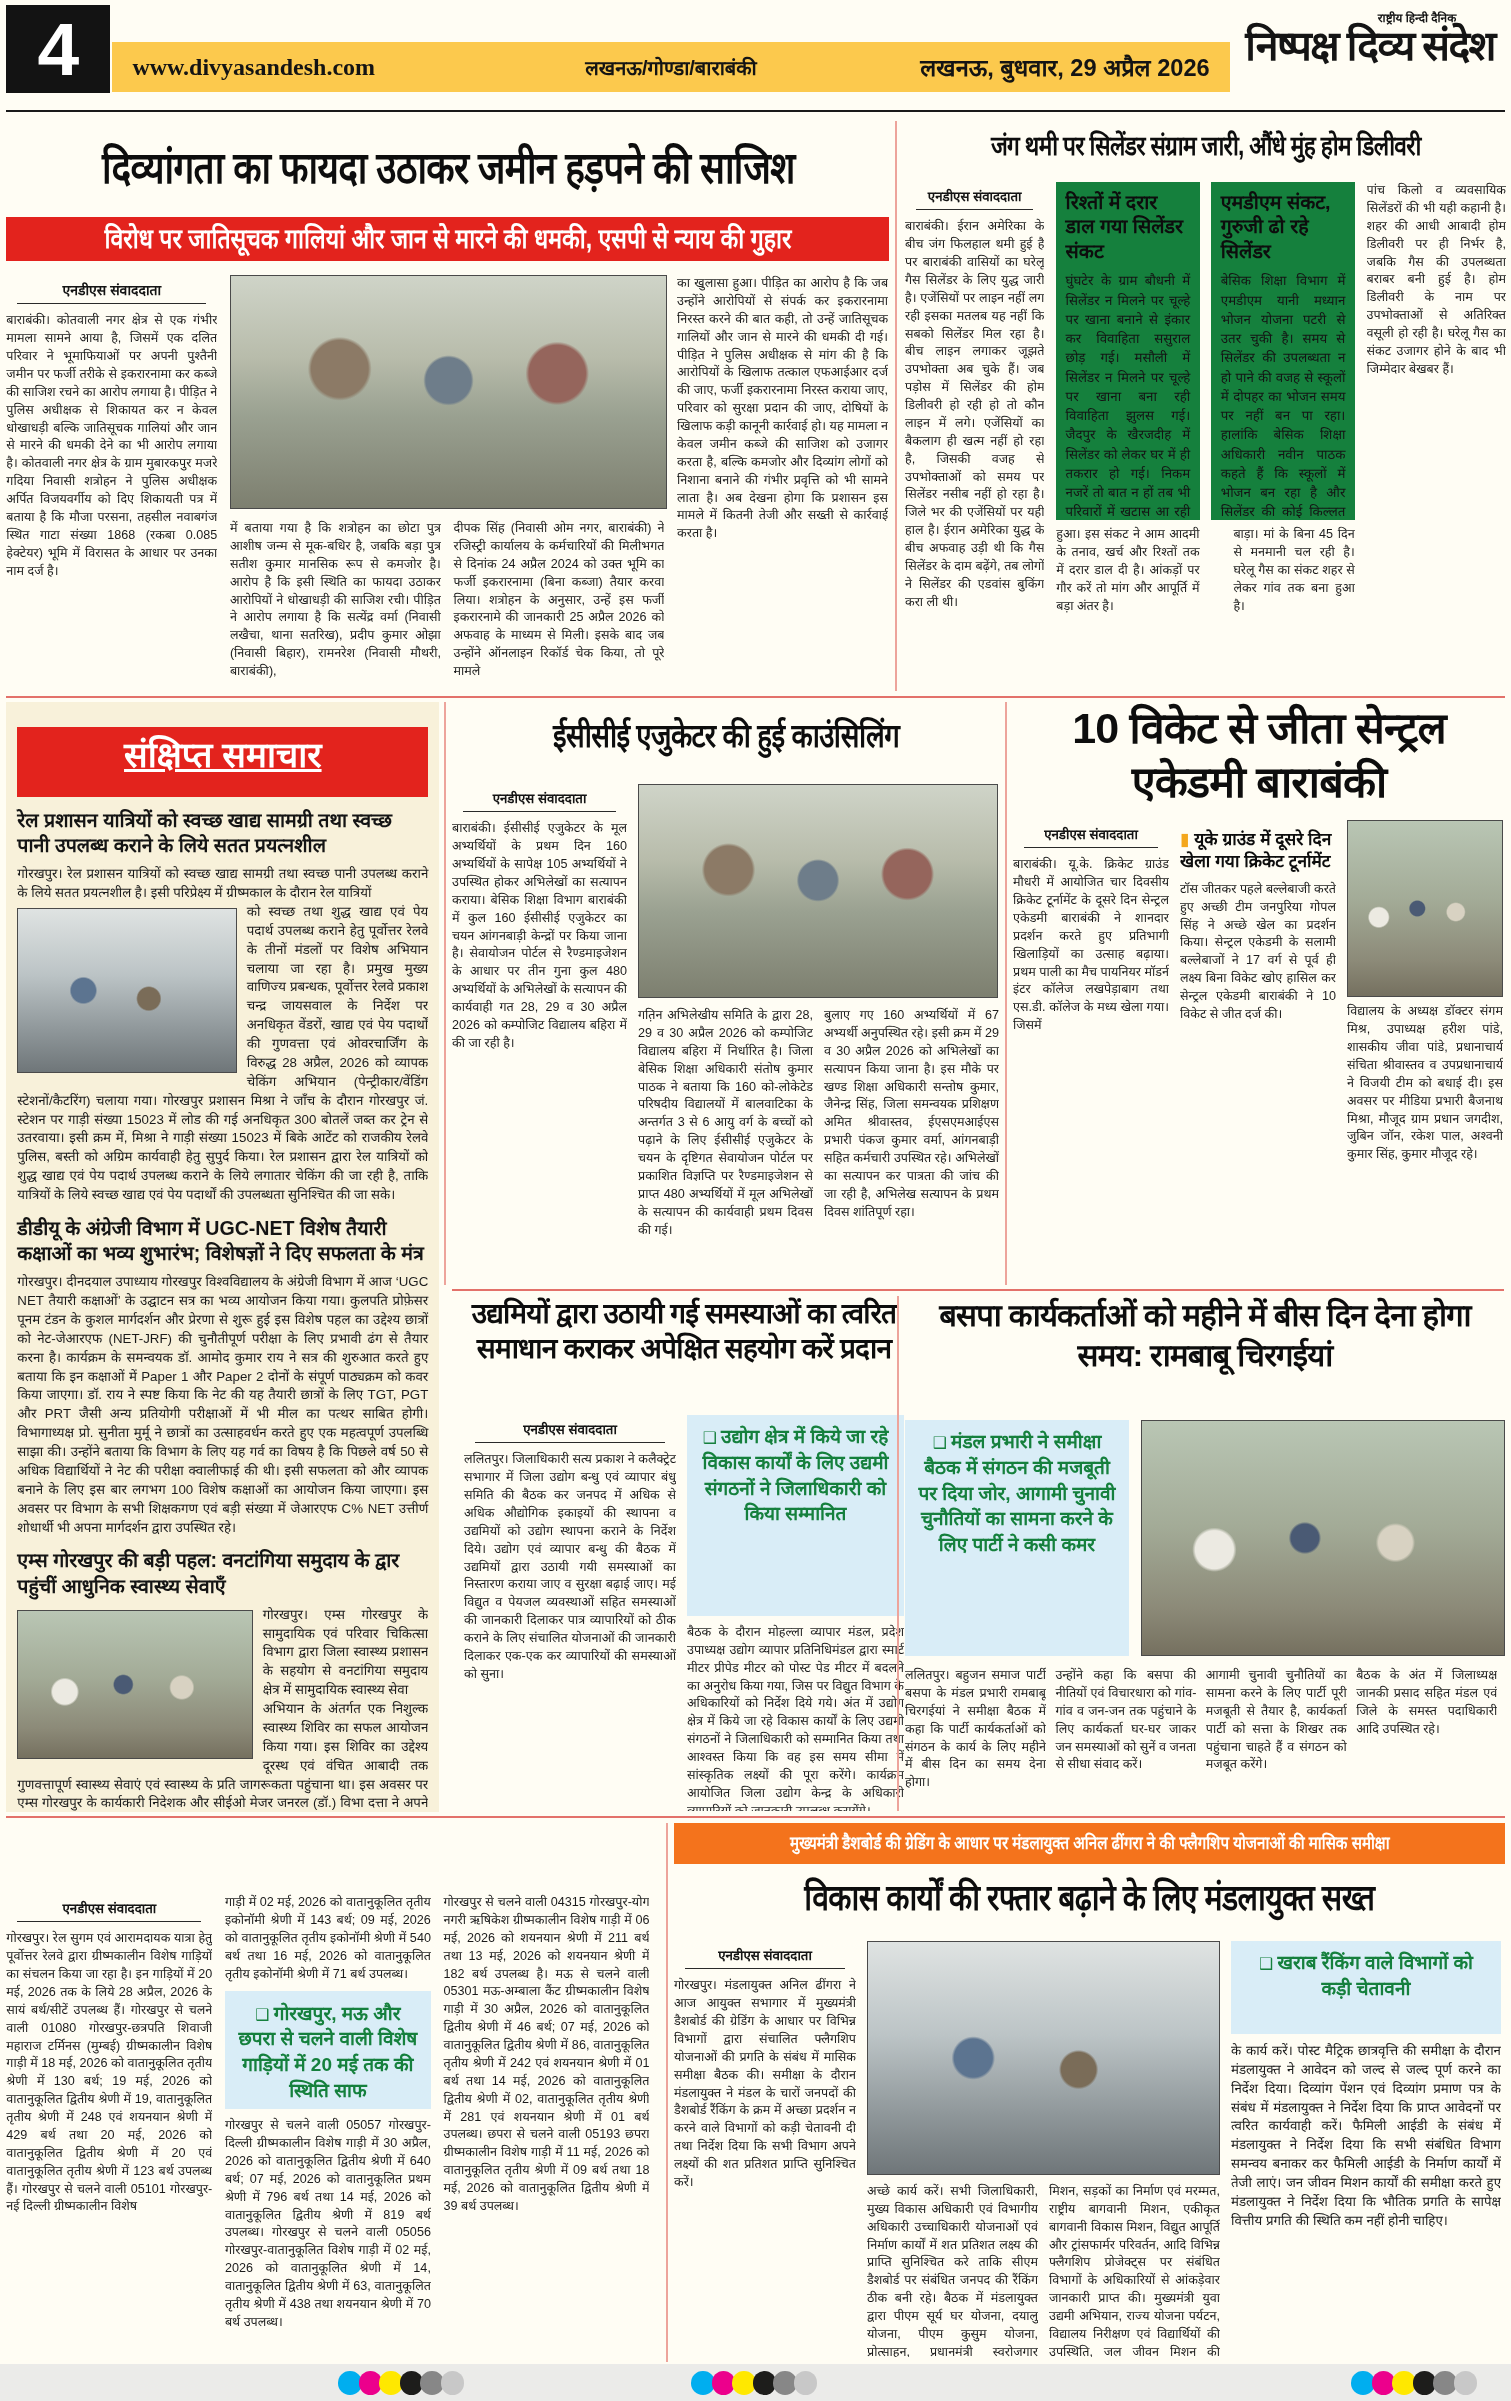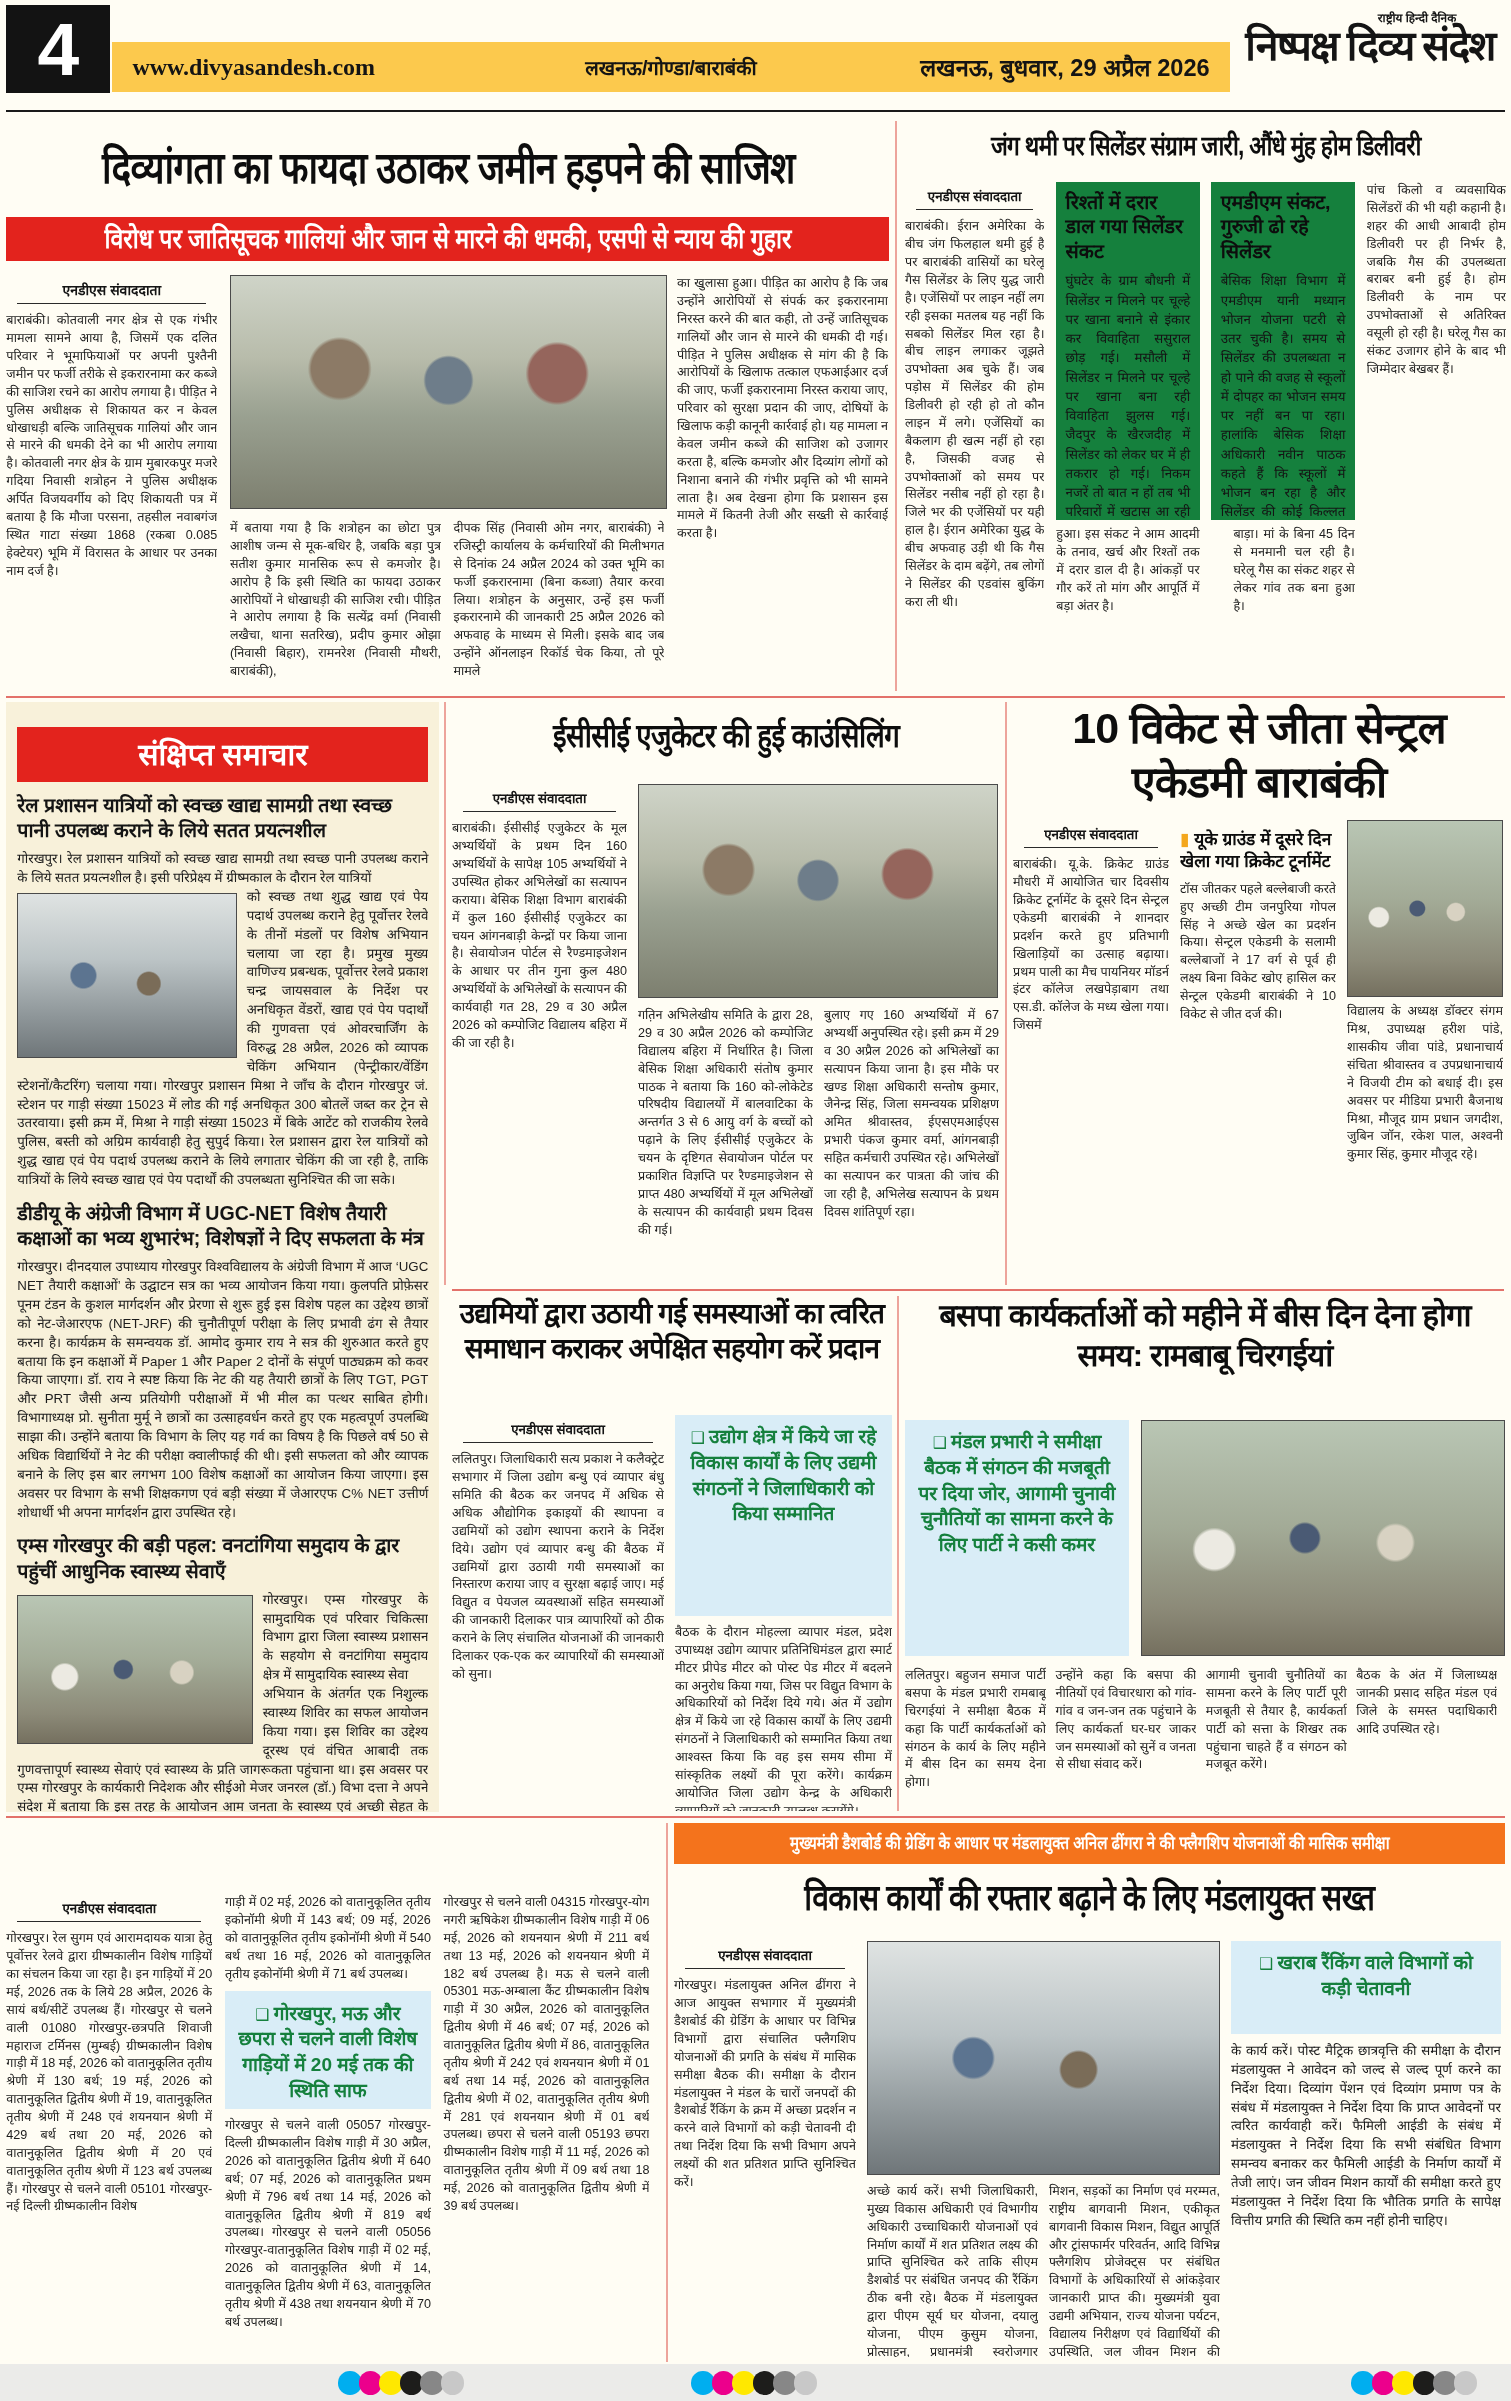--- a/index.html
+++ b/index.html
@@ -112,21 +112,21 @@
         <div class="body-txt" style="margin-top:6.3px;margin-left:22px;">बाड़ा। मां के बिना 45 दिन से मनमानी चल रही है। घरेलू गैस का संकट शहर से लेकर गांव तक बना हुआ है।</div>
       </div>
       <div class="col body-txt" style="width:141px;height:100%;">पांच किलो व व्यवसायिक सिलेंडरों की भी यही कहानी है। शहर की आधी आबादी होम डिलीवरी पर ही निर्भर है, जबकि गैस की उपलब्धता बराबर बनी हुई है। होम डिलीवरी के नाम पर उपभोक्ताओं से अतिरिक्त वसूली हो रही है। घरेलू गैस का संकट उजागर होने के बाद भी जिम्मेदार बेखबर हैं।</div>
     </div>
   </section>
 
   <div class="abs hdiv" style="left:6.3px;top:696px;width:1499px;height:1.6px;"></div>
 
   <section class="abs" style="left:6.3px;top:702px;width:433px;height:1110px;background:#f8f1da;
        padding:11px;box-sizing:border-box;overflow:hidden;">
-    <div class="red-banner" style="height:55px;line-height:55px;font-size:30px;margin-top:14px;">संक्षिप्त समाचार</div>
+    <div class="red-banner" style="height:70px;line-height:55px;font-size:35px;margin-top:14px;text-decoration:underline;">संक्षिप्त समाचार</div>
 
     <div style="font-weight:800;font-size:19.6px;line-height:1.3;margin:11px 0 6.3px;">रेल प्रशासन यात्रियों को स्वच्छ खाद्य सामग्री तथा स्वच्छ पानी उपलब्ध कराने के लिये सतत प्रयत्नशील</div>
     <div class="body-txt" style="font-size:13.3px;">गोरखपुर। रेल प्रशासन यात्रियों को स्वच्छ खाद्य सामग्री तथा स्वच्छ पानी उपलब्ध कराने के लिये सतत प्रयत्नशील है। इसी परिप्रेक्ष्य में ग्रीष्मकाल के दौरान रेल यात्रियों</div>
     <div style="overflow:hidden;">
       <div class="photo photo-meeting" style="float:left;width:220px;height:165px;margin:4.7px 9.4px 3.1px 0;"></div>
       <div class="body-txt" style="font-size:13.3px;">को स्वच्छ तथा शुद्ध खाद्य एवं पेय पदार्थ उपलब्ध कराने हेतु पूर्वोत्तर रेलवे के तीनों मंडलों पर विशेष अभियान चलाया जा रहा है। प्रमुख मुख्य वाणिज्य प्रबन्धक, पूर्वोत्तर रेलवे प्रकाश चन्द्र जायसवाल के निर्देश पर अनधिकृत वेंडरों, खाद्य एवं पेय पदार्थों की गुणवत्ता एवं ओवरचार्जिंग के विरुद्ध 28 अप्रैल, 2026 को व्यापक चेकिंग अभियान (पेन्ट्रीकार/वेंडिंग स्टेशनों/कैटरिंग) चलाया गया। गोरखपुर प्रशासन मिश्रा ने जाँच के दौरान गोरखपुर जं. स्टेशन पर गाड़ी संख्या 15023 में लोड की गई अनधिकृत 300 बोतलें जब्त कर ट्रेन से उतरवाया। इसी क्रम में, मिश्रा ने गाड़ी संख्या 15023 में बिके आटेंट को राजकीय रेलवे पुलिस, बस्ती को अग्रिम कार्यवाही हेतु सुपुर्द किया। रेल प्रशासन द्वारा रेल यात्रियों को शुद्ध खाद्य एवं पेय पदार्थ उपलब्ध कराने के लिये लगातार चेकिंग की जा रही है, ताकि यात्रियों के लिये स्वच्छ खाद्य एवं पेय पदार्थों की उपलब्धता सुनिश्चित की जा सके।</div>
     </div>
 
     <div style="font-weight:800;font-size:19.6px;line-height:1.3;margin:11px 0 6.3px;">डीडीयू के अंग्रेजी विभाग में UGC-NET विशेष तैयारी कक्षाओं का भव्य शुभारंभ; विशेषज्ञों ने दिए सफलता के मंत्र</div>
     <div class="body-txt" style="font-size:13.3px;">गोरखपुर। दीनदयाल उपाध्याय गोरखपुर विश्वविद्यालय के अंग्रेजी विभाग में आज ‘UGC NET तैयारी कक्षाओं’ के उद्घाटन सत्र का भव्य आयोजन किया गया। कुलपति प्रोफ़ेसर पूनम टंडन के कुशल मार्गदर्शन और प्रेरणा से शुरू हुई इस विशेष पहल का उद्देश्य छात्रों को नेट-जेआरएफ (NET-JRF) की चुनौतीपूर्ण परीक्षा के लिए प्रभावी ढंग से तैयार करना है। कार्यक्रम के समन्वयक डॉ. आमोद कुमार राय ने सत्र की शुरुआत करते हुए बताया कि इन कक्षाओं में Paper 1 और Paper 2 दोनों के संपूर्ण पाठ्यक्रम को कवर किया जाएगा। डॉ. राय ने स्पष्ट किया कि नेट की यह तैयारी छात्रों के लिए TGT, PGT और PRT जैसी अन्य प्रतियोगी परीक्षाओं में भी मील का पत्थर साबित होगी। विभागाध्यक्ष प्रो. सुनीता मुर्मू ने छात्रों का उत्साहवर्धन करते हुए एक महत्वपूर्ण उपलब्धि साझा की। उन्होंने बताया कि विभाग के लिए यह गर्व का विषय है कि पिछले वर्ष 50 से अधिक विद्यार्थियों ने नेट की परीक्षा क्वालीफाई की थी। इसी सफलता को और व्यापक बनाने के लिए इस बार लगभग 100 विशेष कक्षाओं का आयोजन किया जाएगा। इस अवसर पर विभाग के सभी शिक्षकगण एवं बड़ी संख्या में जेआरएफ C% NET उत्तीर्ण शोधार्थी भी अपना मार्गदर्शन द्वारा उपस्थित रहे।</div>
@@ -171,21 +171,21 @@
       </div>
       <div class="col" style="width:156px;height:100%;">
         <div class="photo photo-group" style="width:156px;height:177px;margin-bottom:6.3px;"></div>
         <div class="body-txt">विद्यालय के अध्यक्ष डॉक्टर संगम मिश्र, उपाध्यक्ष हरीश पांडे, शासकीय जीवा पांडे, प्रधानाचार्य संचिता श्रीवास्तव व उपप्रधानाचार्य ने विजयी टीम को बधाई दी। इस अवसर पर मीडिया प्रभारी बैजनाथ मिश्रा, मौजूद ग्राम प्रधान जगदीश, जुबिन जॉन, रकेश पाल, अश्वनी कुमार सिंह, कुमार मौजूद रहे।</div>
       </div>
     </div>
   </section>
 
   <div class="abs hdiv" style="left:452px;top:1289px;width:1052px;height:1.6px;"></div>
 
-  <section class="abs" style="left:452px;top:1296px;width:440px;height:515px;">
+  <section class="abs" style="left:464px;top:1296px;width:440px;height:515px;">
     <div class="headline center" style="font-size:28px;line-height:1.25;height:107px;">उद्यमियों द्वारा उठायी गई समस्याओं का त्वरित समाधान कराकर अपेक्षित सहयोग करें प्रदान</div>
     <div class="abs colflex" style="left:0;top:119px;width:100%;height:396px;gap:11px;">
       <div class="col" style="width:212px;height:100%;">
         <div class="byline" style="font-size:13.3px;">एनडीएस संवाददाता</div>
         <div class="body-txt">ललितपुर। जिलाधिकारी सत्य प्रकाश ने कलैक्ट्रेट सभागार में जिला उद्योग बन्धु एवं व्यापार बंधु समिति की बैठक कर जनपद में अधिक से अधिक औद्योगिक इकाइयों की स्थापना व उद्यमियों को उद्योग स्थापना कराने के निर्देश दिये। उद्योग एवं व्यापार बन्धु की बैठक में उद्यमियों द्वारा उठायी गयी समस्याओं का निस्तारण कराया जाए व सुरक्षा बढ़ाई जाए। मई विद्युत व पेयजल व्यवस्थाओं सहित समस्याओं की जानकारी दिलाकर पात्र व्यापारियों को ठीक कराने के लिए संचालित योजनाओं की जानकारी दिलाकर एक-एक कर व्यापारियों की समस्याओं को सुना।</div>
       </div>
       <div class="col" style="width:217px;height:100%;">
         <div class="kicker" style="height:201px;">उद्योग क्षेत्र में किये जा रहे विकास कार्यों के लिए उद्यमी संगठनों ने जिलाधिकारी को किया सम्मानित</div>
         <div class="body-txt" style="margin-top:7.9px;">बैठक के दौरान मोहल्ला व्यापार मंडल, प्रदेश उपाध्यक्ष उद्योग व्यापार प्रतिनिधिमंडल द्वारा स्मार्ट मीटर प्रीपेड मीटर को पोस्ट पेड मीटर में बदलने का अनुरोध किया गया, जिस पर विद्युत विभाग के अधिकारियों को निर्देश दिये गये। अंत में उद्योग क्षेत्र में किये जा रहे विकास कार्यों के लिए उद्यमी संगठनों ने जिलाधिकारी को सम्मानित किया तथा आश्वस्त किया कि वह इस समय सीमा में सांस्कृतिक लक्ष्यों की पूरा करेंगे। कार्यक्रम आयोजित जिला उद्योग केन्द्र के अधिकारी व्यापारियों को जानकारी उपलब्ध करायेंगे।</div>
       </div>

